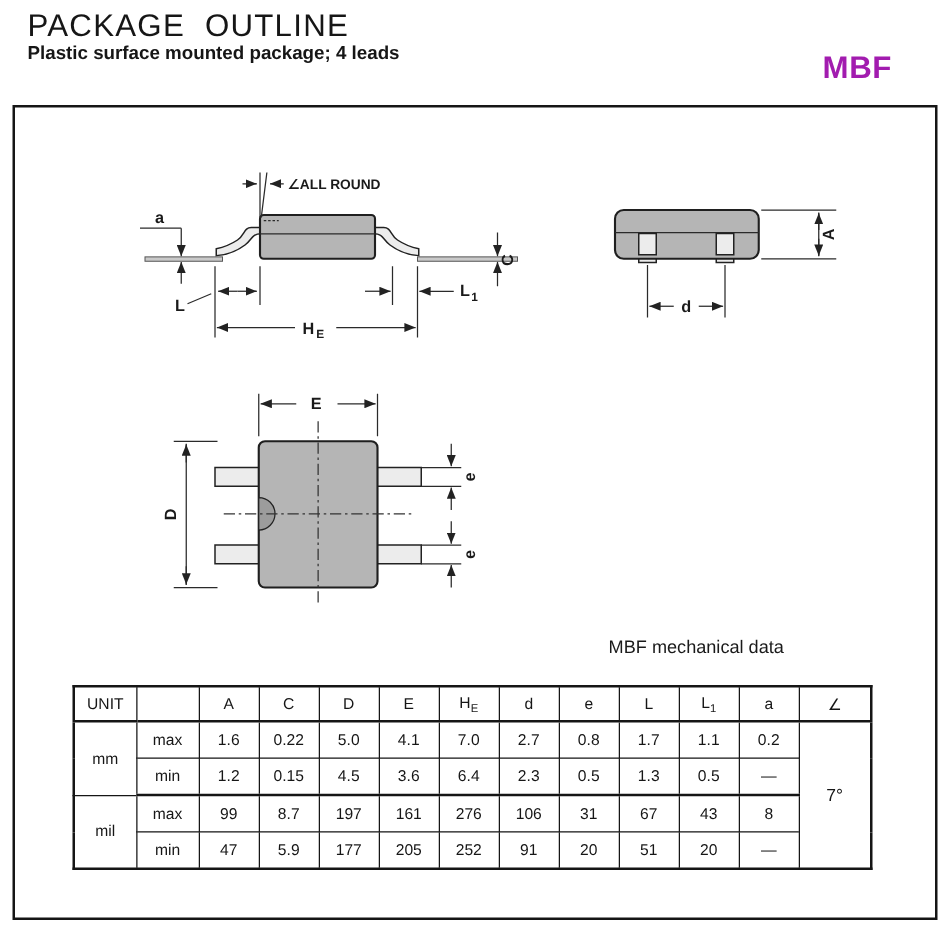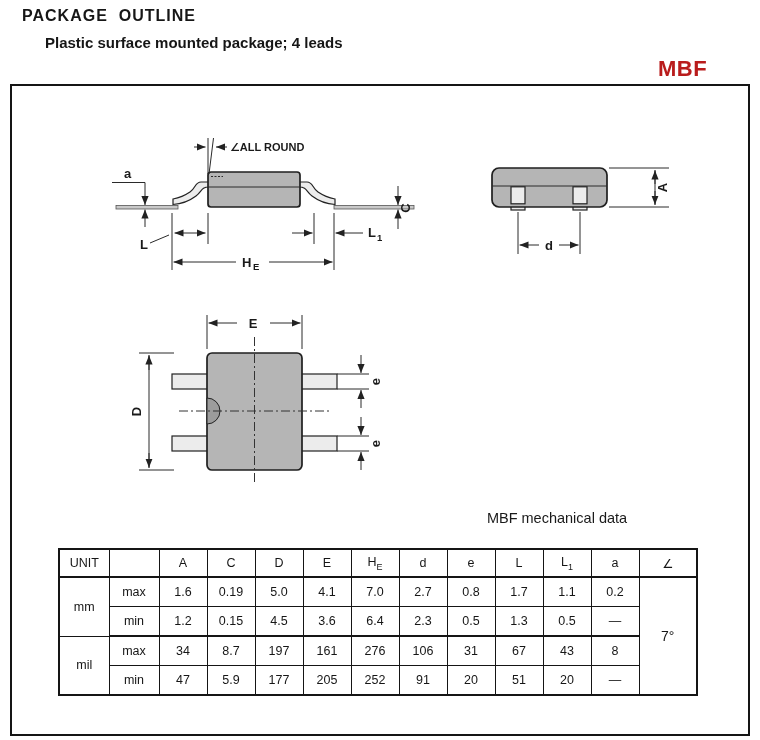--- a/index.html
+++ b/index.html
@@ -1,20 +1,20 @@
 <!DOCTYPE html>
 <html><head>
 <meta charset="utf-8">
 <style>
   html,body{margin:0;padding:0;background:#fff;}
   .page{position:relative;width:760px;height:740px;background:#ffffff;overflow:hidden;
         font-family:"Liberation Sans","DejaVu Sans",sans-serif;color:#161616;}
-  .title{position:absolute;left:22px;top:7px;font-size:16px;font-weight:bold;letter-spacing:1px;white-space:pre;}
-  .subtitle{position:absolute;left:22px;top:34px;font-size:15px;font-weight:bold;margin-left:23px;}
-  .pkg-name{position:absolute;left:658px;top:56px;font-size:22px;font-weight:bold;color:#b91c1c;letter-spacing:0.5px;}
+  .title{position:absolute;left:22px;top:7px;font-size:25px;font-weight:normal;letter-spacing:1px;white-space:pre;}
+  .subtitle{position:absolute;left:22px;top:34px;font-size:15px;font-weight:bold;}
+  .pkg-name{position:absolute;left:658px;top:40px;font-size:25px;font-weight:bold;color:#a21caf;letter-spacing:0.5px;}
   .frame{position:absolute;left:10px;top:84px;width:736px;height:648px;border:2px solid #151515;}
   .drawing{position:absolute;left:0;top:0;}
   svg text{font-family:"Liberation Sans","DejaVu Sans",sans-serif;font-size:13px;font-weight:600;fill:#1a1a1a;}
   svg text.small{font-size:9.5px;}
   svg text.allround{font-size:11px;font-weight:700;}
   .ln{stroke:#2a2a2a;stroke-width:1;fill:none;}
   .body-fill{fill:#b5b5b5;stroke:#1f1f1f;stroke-width:1.7;}
   .lead-fill{fill:#ececec;stroke:#222;stroke-width:1.2;}
   .strip{fill:#c9c9c9;stroke:#555;stroke-width:0.8;}
   .cl{stroke:#333;stroke-width:1;stroke-dasharray:9 3 2 3;fill:none;}
@@ -182,21 +182,21 @@
         <td>e</td>
         <td>L</td>
         <td><span>L</span><sub>1</sub></td>
         <td>a</td>
         <td>∠</td>
       </tr>
       <tr class="row">
         <td rowspan="2">mm</td>
         <td>max</td>
         <td>1.6</td>
-        <td>0.19</td>
+        <td>0.22</td>
         <td>5.0</td>
         <td>4.1</td>
         <td>7.0</td>
         <td>2.7</td>
         <td>0.8</td>
         <td>1.7</td>
         <td>1.1</td>
         <td>0.2</td>
         <td rowspan="4" class="angle-val">7°</td>
       </tr>
@@ -209,21 +209,21 @@
         <td>6.4</td>
         <td>2.3</td>
         <td>0.5</td>
         <td>1.3</td>
         <td>0.5</td>
         <td>—</td>
       </tr>
       <tr class="row">
         <td rowspan="2">mil</td>
         <td>max</td>
-        <td>34</td>
+        <td>99</td>
         <td>8.7</td>
         <td>197</td>
         <td>161</td>
         <td>276</td>
         <td>106</td>
         <td>31</td>
         <td>67</td>
         <td>43</td>
         <td>8</td>
       </tr>

